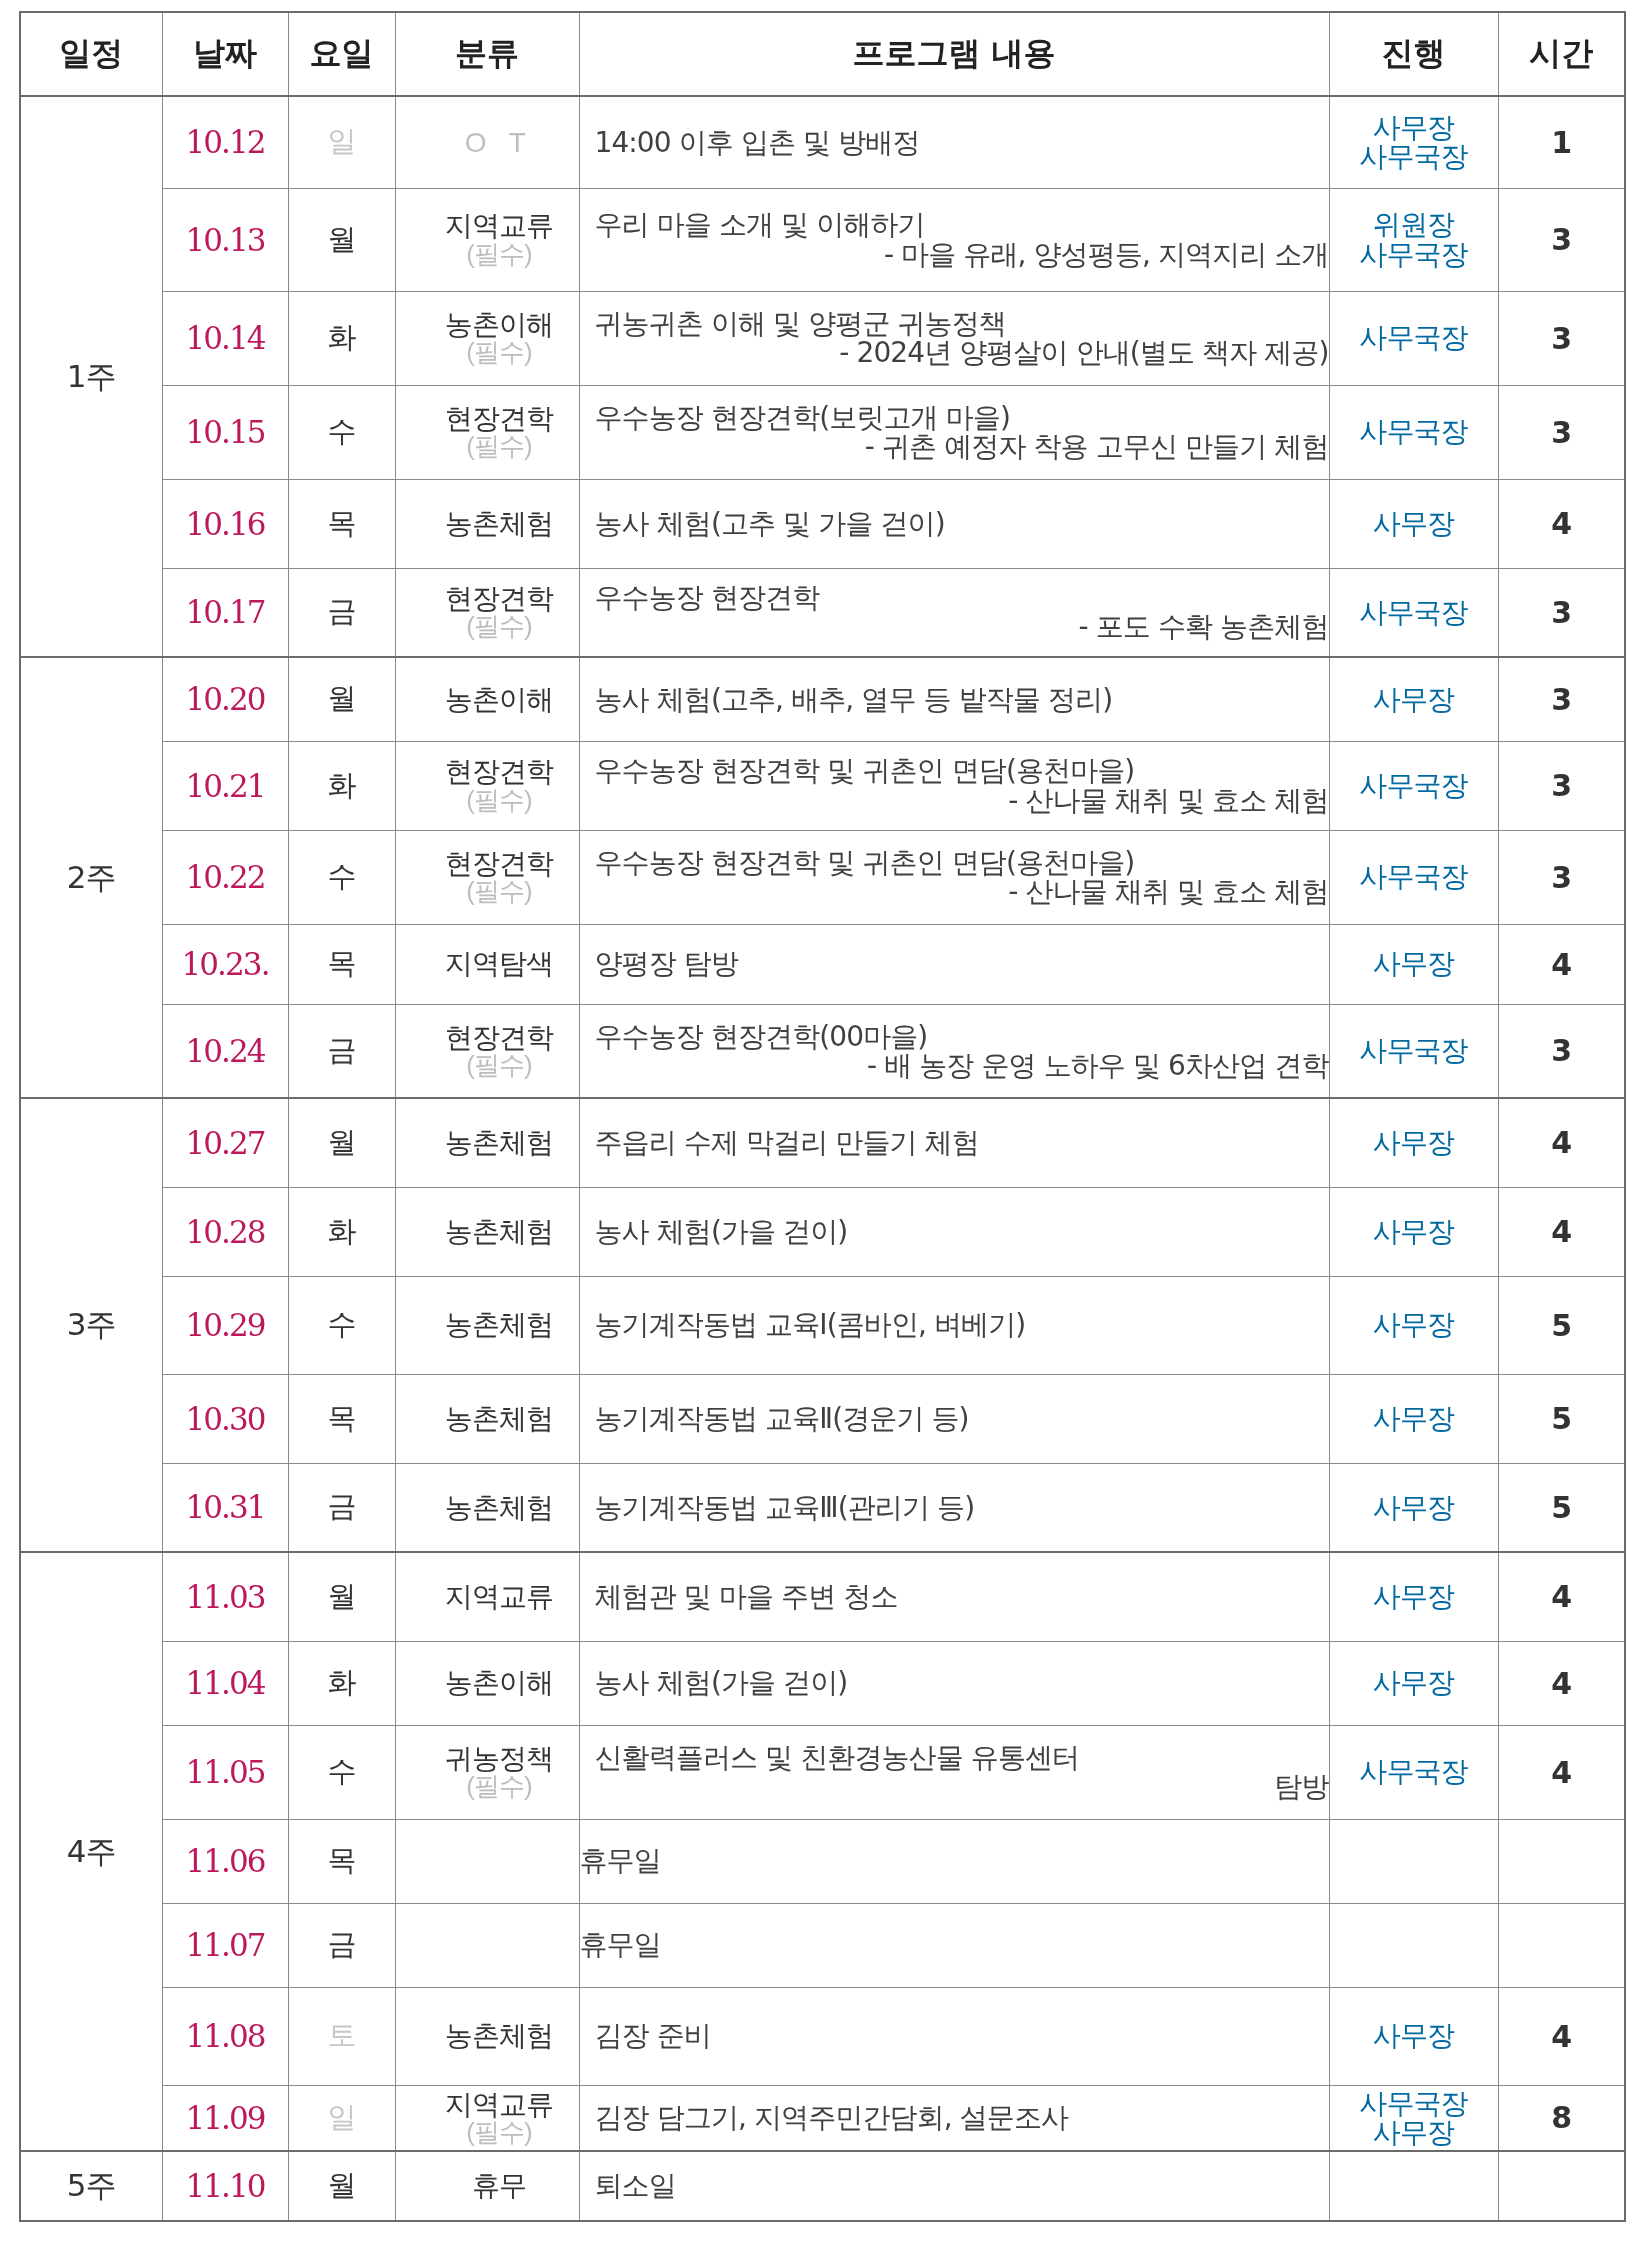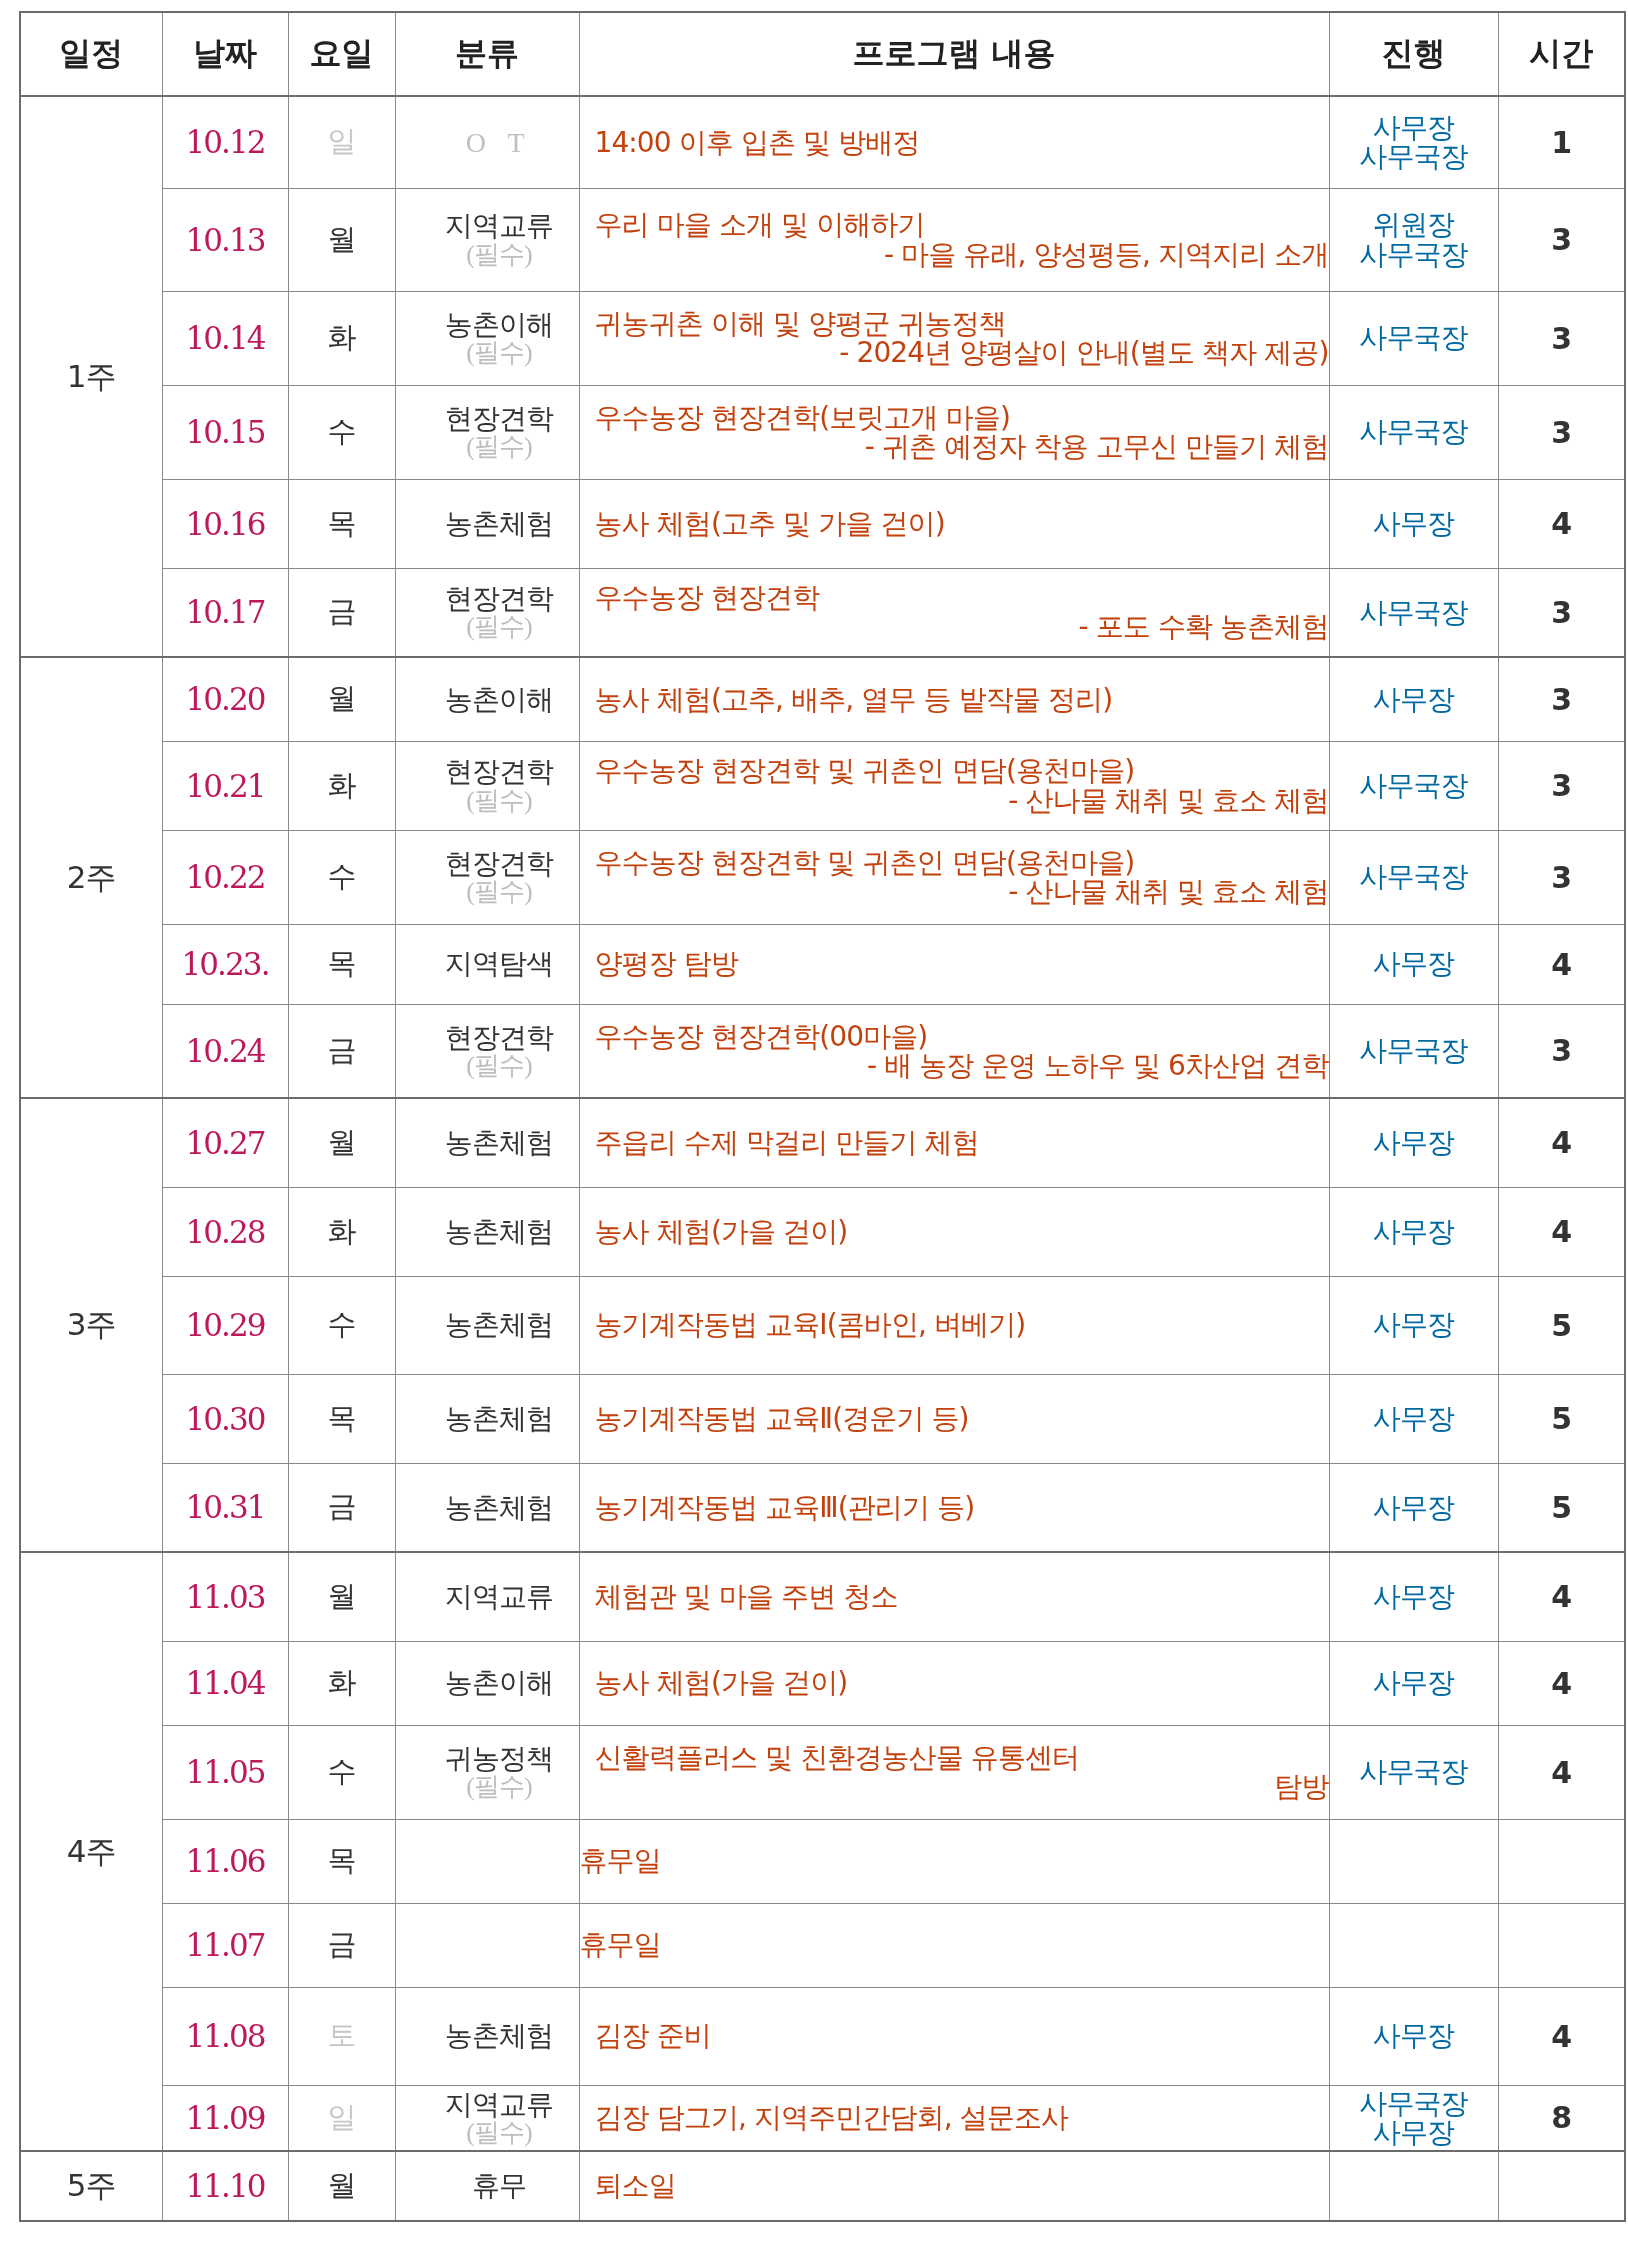--- a/index.html
+++ b/index.html
@@ -7,24 +7,24 @@
   .sheet { position: absolute; left: 19px; top: 11.2px; width: 1604px; }
   table { border-collapse: collapse; width: 1604px; table-layout: fixed; border: 2.8px solid #6b6b6b; }
   th, td { border: 1.4px solid #8a8a8a; padding: 0; text-align: center; vertical-align: middle; }
   thead th { height: 82px; font-family: "DejaVu Sans", "Liberation Sans", sans-serif; font-weight: bold; font-size: 32px; color: #222; border-bottom: 2.8px solid #6b6b6b; }
   tbody td { font-size: 29px; letter-spacing: -0.9px; }
   tr.week-start td { border-top: 2.8px solid #6b6b6b; }
   td.week { font-family: "DejaVu Sans", "Liberation Sans", sans-serif; font-size: 31px; color: #333; }
   td.date { font-family: "DejaVu Serif", "Liberation Serif", serif; font-size: 31px; letter-spacing: -1.9px; color: #be185d; }
   td.day { font-family: "DejaVu Sans", "Liberation Sans", sans-serif; font-size: 29px; color: #333; }
   td.day.weekend { color: #c6c6c6; }
-  td.cat { font-family: Liberation Serif, serif; font-size: 28px; line-height: 1.05; color: #333; padding-left: 24px; }
+  td.cat { font-family: Liberation Sans, sans-serif; font-size: 28px; line-height: 1.05; color: #333; padding-left: 24px; }
   td.cat .req { display: block; color: #bdbdbd; font-size: 26px; }
   td.cat.ot { color: #c0c0c0; letter-spacing: 7.5px; }
-  td.content { text-align: left; padding-left: 15px; font-family: "DejaVu Sans", "Liberation Sans", sans-serif; font-size: 28px; line-height: 1.05; color: #c2410c; }
+  td.content { text-align: left; padding-left: 15px; font-family: "DejaVu Sans", "Liberation Sans", sans-serif; font-size: 28px; line-height: 1.05; color: #404040; }
   td.content .sub { display: block; padding-left: 17px; text-align: right; }
   td.content.holiday { text-align: left; padding-left: 0; }
   td.lead { font-family: Liberation Sans, sans-serif; font-size: 28px; line-height: 1.05; color: #0369a1; }
   td.hours { font-family: "DejaVu Sans", "Liberation Sans", sans-serif; font-size: 30px; font-weight: bold; color: #333; }
 </style>
 </head>
 <body>
 
 <div class="sheet">
 <table>

